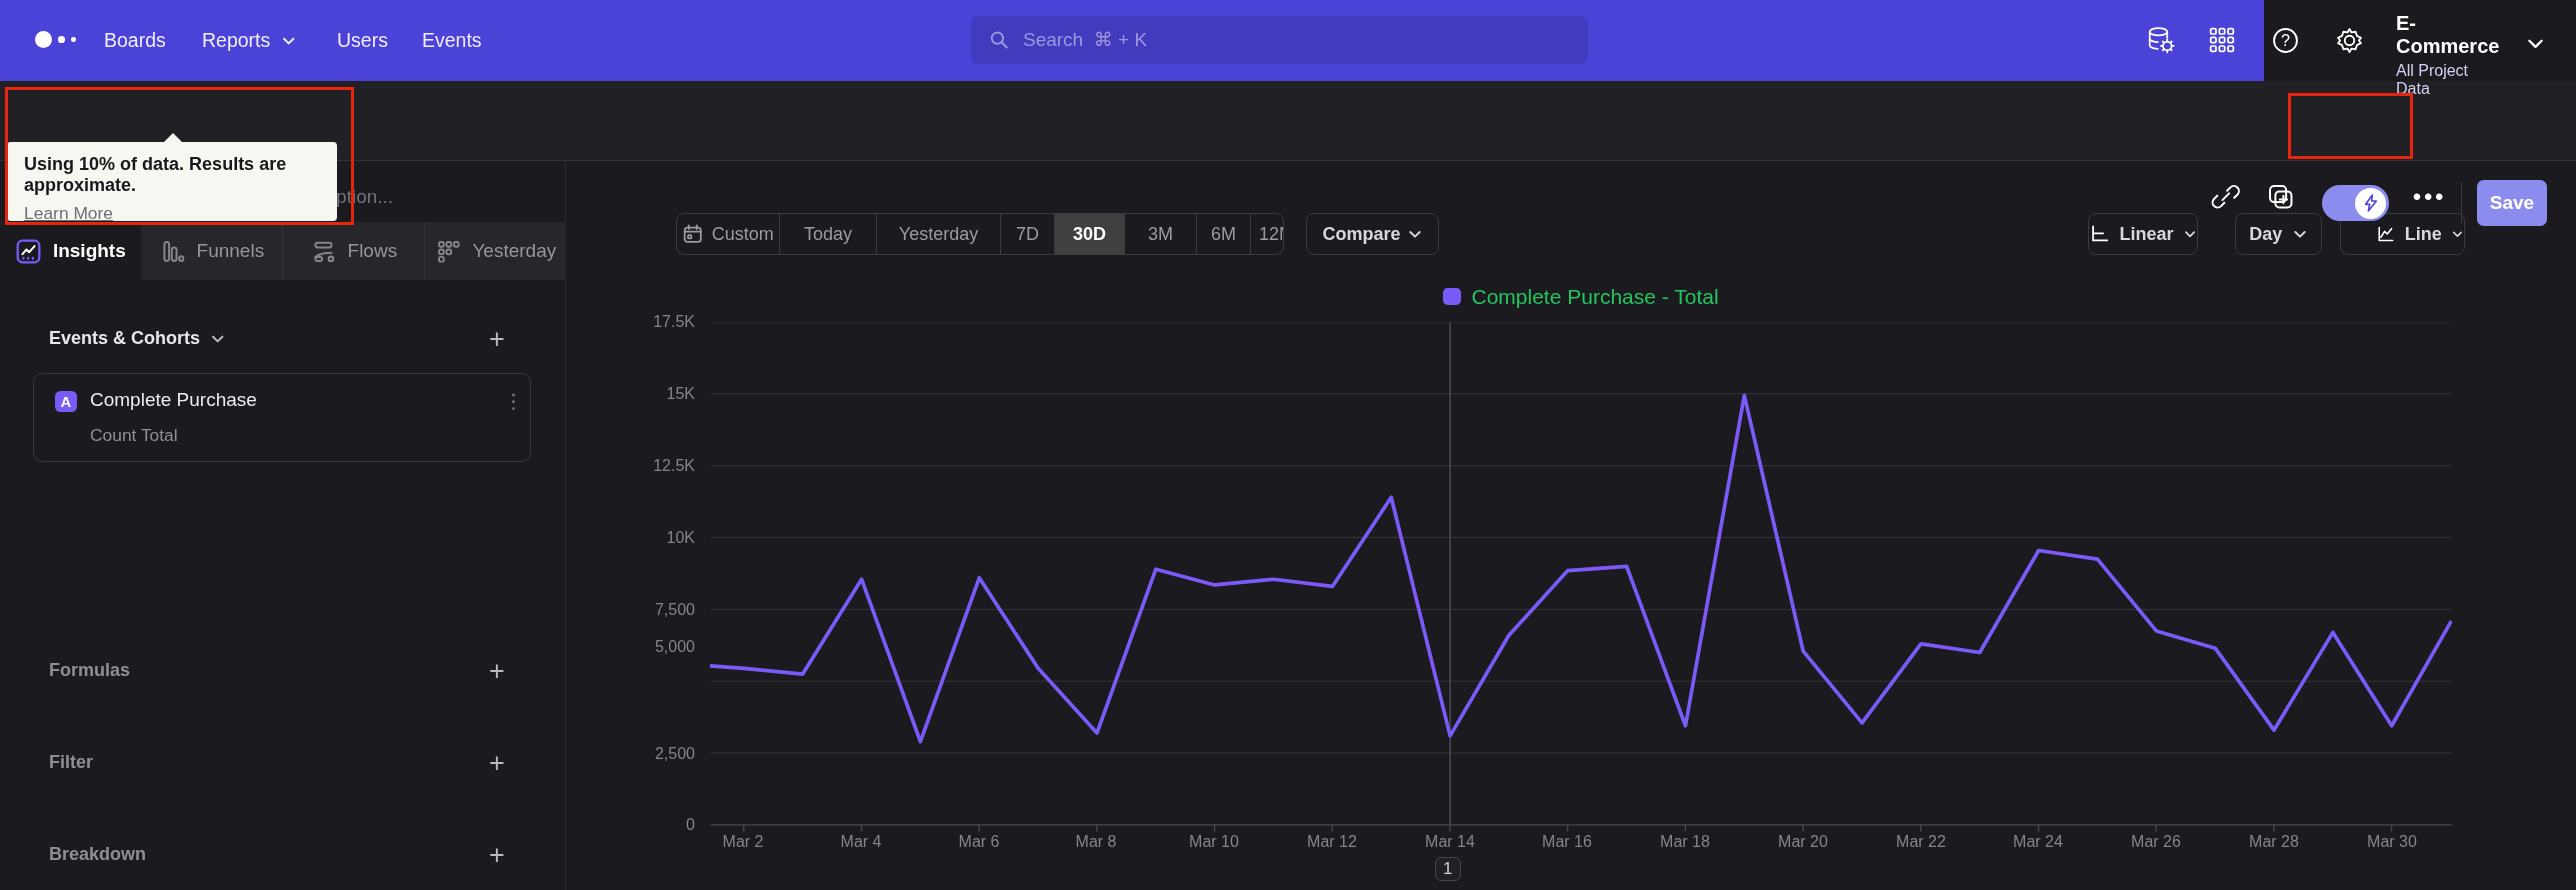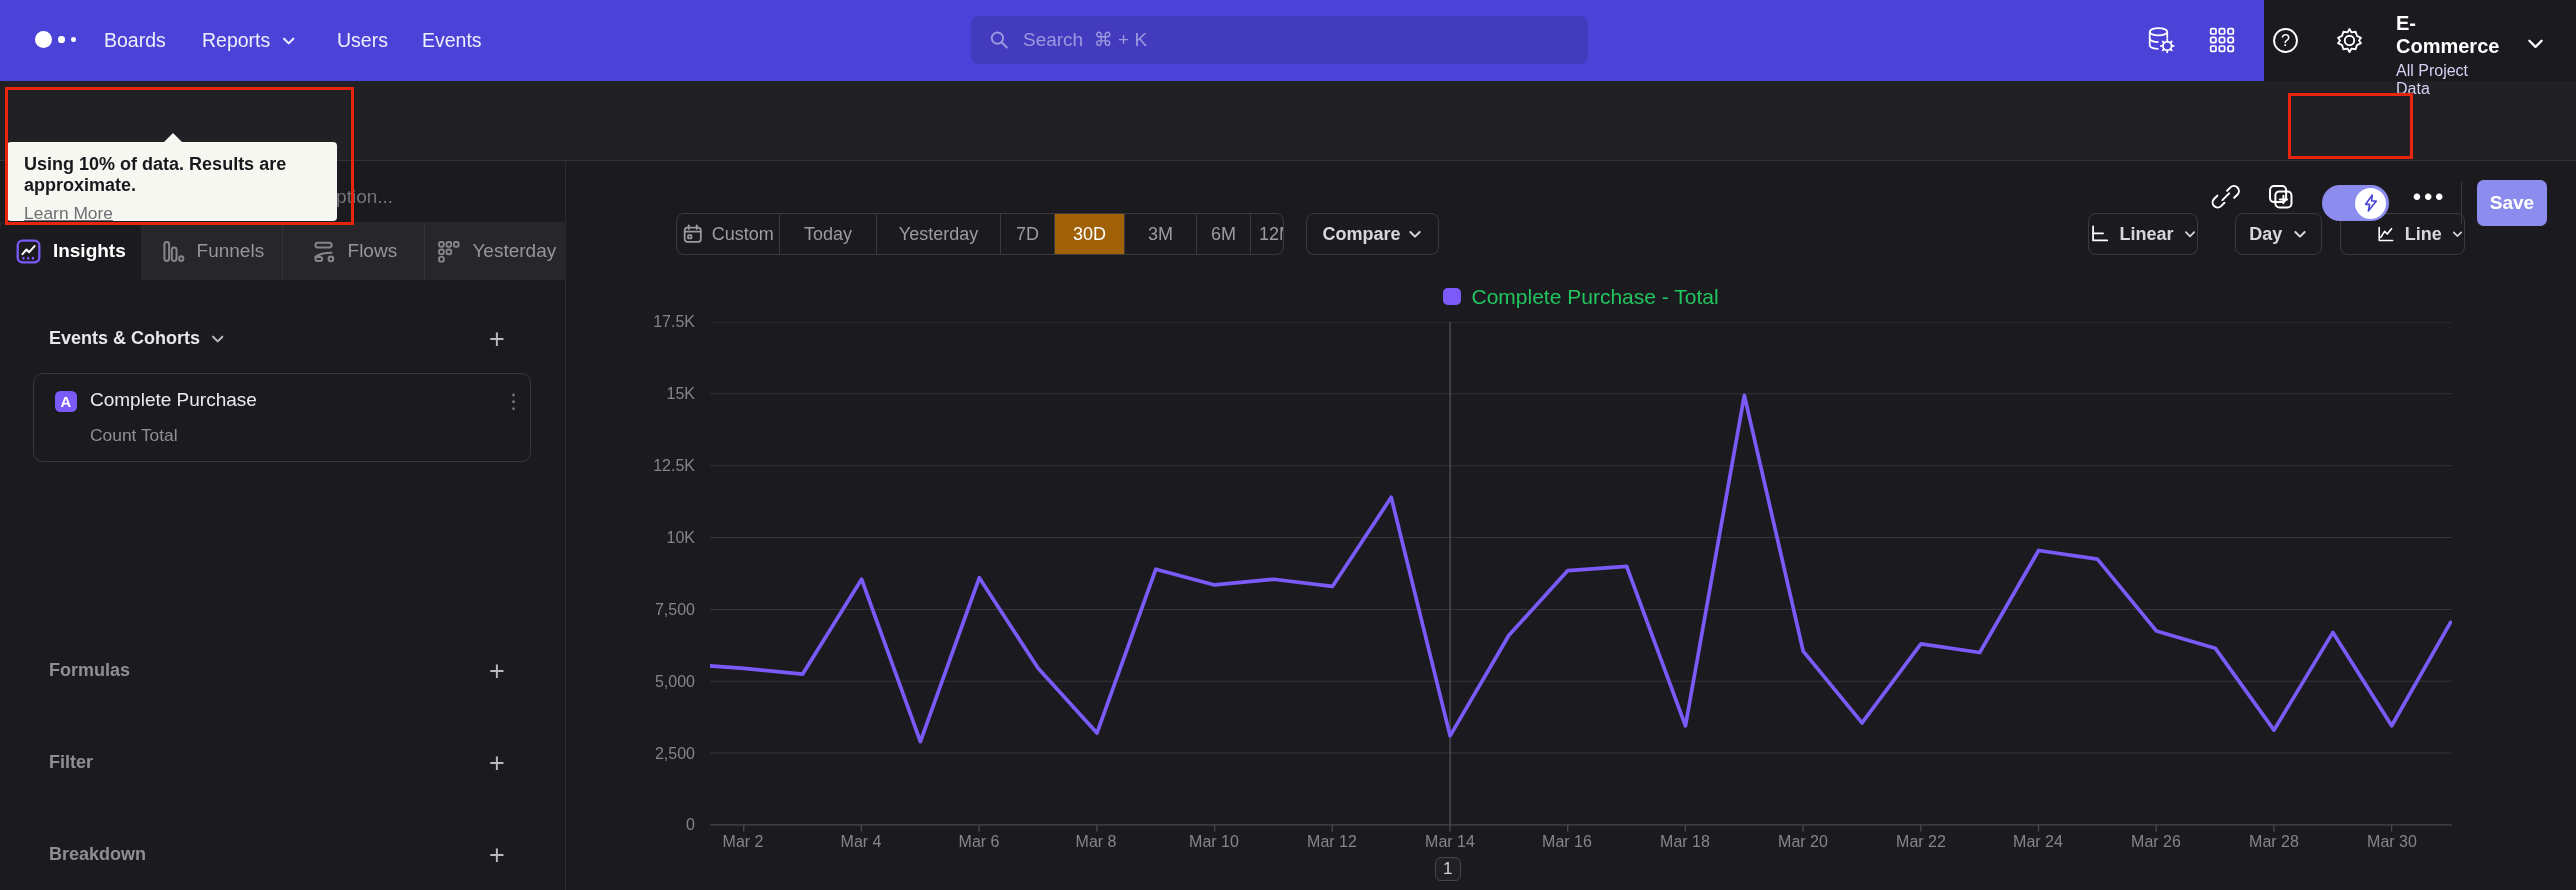--- a/index.html
+++ b/index.html
@@ -77,21 +77,21 @@
   #event-kebab { position:absolute; left:466px; top:12px; width:27px; height:29.5px; color:#85858b; font-size:20px;
                  letter-spacing:0; display:flex; align-items:center; justify-content:center; cursor:pointer; }
   #section-formulas { top:488px; } #section-filter { top:580px; } #section-breakdown { top:672px; }
 
   
   .ctl-border { border:1.3px solid #3a3a41; border-radius:8px; background:#1b1b1f; }
   #range-group { left:676px; top:213px; width:608px; height:42px; display:flex; overflow:hidden; }
   .range-cell { display:flex; align-items:center; justify-content:center; gap:8px; color:#9b9ba1; font-size:18px;
                 border-right:0.7px solid #3a3a41; cursor:pointer; height:100%; }
   .range-cell:last-child { border-right:none; }
-  .range-cell.active { background:#a16207; color:#ffffff; font-weight:400; }
+  .range-cell.active { background:#404040; color:#ffffff; font-weight:700; }
   #compare-btn { left:1306px; top:213px; width:133px; height:42px; display:flex; align-items:center;
                  justify-content:center; gap:6px; color:#d8d8dc; font-size:18px; font-weight:600; cursor:pointer; }
   .right-ctl { top:213px; height:42px; display:flex; align-items:center; justify-content:center; gap:9.4px;
                color:#d8d8dc; font-size:18px; font-weight:600; cursor:pointer; }
   #scale-btn { left:2088px; width:110px; } #interval-btn { left:2235px; width:87px; } #charttype-btn { left:2340px; width:125px;padding-left:35px; }
 
   
   #legend { left:710px; top:282px; width:1742px; height:29.5px; display:flex; align-items:center;
             justify-content:center; gap:10.7px; cursor:pointer; }
   #legend .swatch { width:17.4px; height:17.4px; border-radius:4.7px; background:#7a5af8; }
@@ -403,21 +403,21 @@
     <line x1="1805.2" y1="750" x2="1805.2" y2="760" stroke="#47474e" stroke-width="2"></line>
     <line x1="1980.72" y1="750" x2="1980.72" y2="760" stroke="#47474e" stroke-width="2"></line>
     <line x1="2156.2400000000002" y1="750" x2="2156.2400000000002" y2="760" stroke="#47474e" stroke-width="2"></line>
     <line x1="2331.76" y1="750" x2="2331.76" y2="760" stroke="#47474e" stroke-width="2"></line>
     <line x1="2507.28" y1="750" x2="2507.28" y2="760" stroke="#47474e" stroke-width="2"></line>
     <polyline points="-37.6,510.0 50.2,516.4 137.9,525.0 225.7,383.6 313.4,625.7 401.2,381.4 489.0,516.4 576.7,612.9 664.5,368.6 752.2,392.1 840.0,383.6 927.8,394.3 1015.5,261.4 1103.3,617.1 1191.0,467.1 1278.8,370.7 1366.6,364.3 1454.3,602.1 1542.1,109.3 1629.8,490.7 1717.6,597.9 1805.4,480.0 1893.1,492.9 1980.9,340.7 2068.6,353.6 2156.4,460.7 2244.2,486.4 2331.9,608.6 2419.7,462.9 2507.4,602.1 2595.2,447.9" fill="none" stroke="#7A5AF8" stroke-width="5.5" stroke-linejoin="round" stroke-linecap="round"></polyline>
   </svg>
 <div id="ylabels">
     <div class="ylab" style="top: 814px;">0</div>
     <div class="ylab" style="top: 743px;">2,500</div>
-    <div class="ylab" style="top: 671px;">5,000</div>
+    <div class="ylab" style="top: 636px;">5,000</div>
     <div class="ylab" style="top: 599px;">7,500</div>
     <div class="ylab" style="top: 527px;">10K</div>
     <div class="ylab" style="top: 455px;">12.5K</div>
     <div class="ylab" style="top: 383px;">15K</div>
     <div class="ylab" style="top: 311px;">17.5K</div>
   </div>
 <div id="xlabels">
     <div class="xlab" style="left: 686px;">Mar 2</div>
     <div class="xlab" style="left: 804px;">Mar 4</div>
     <div class="xlab" style="left: 922px;">Mar 6</div>

